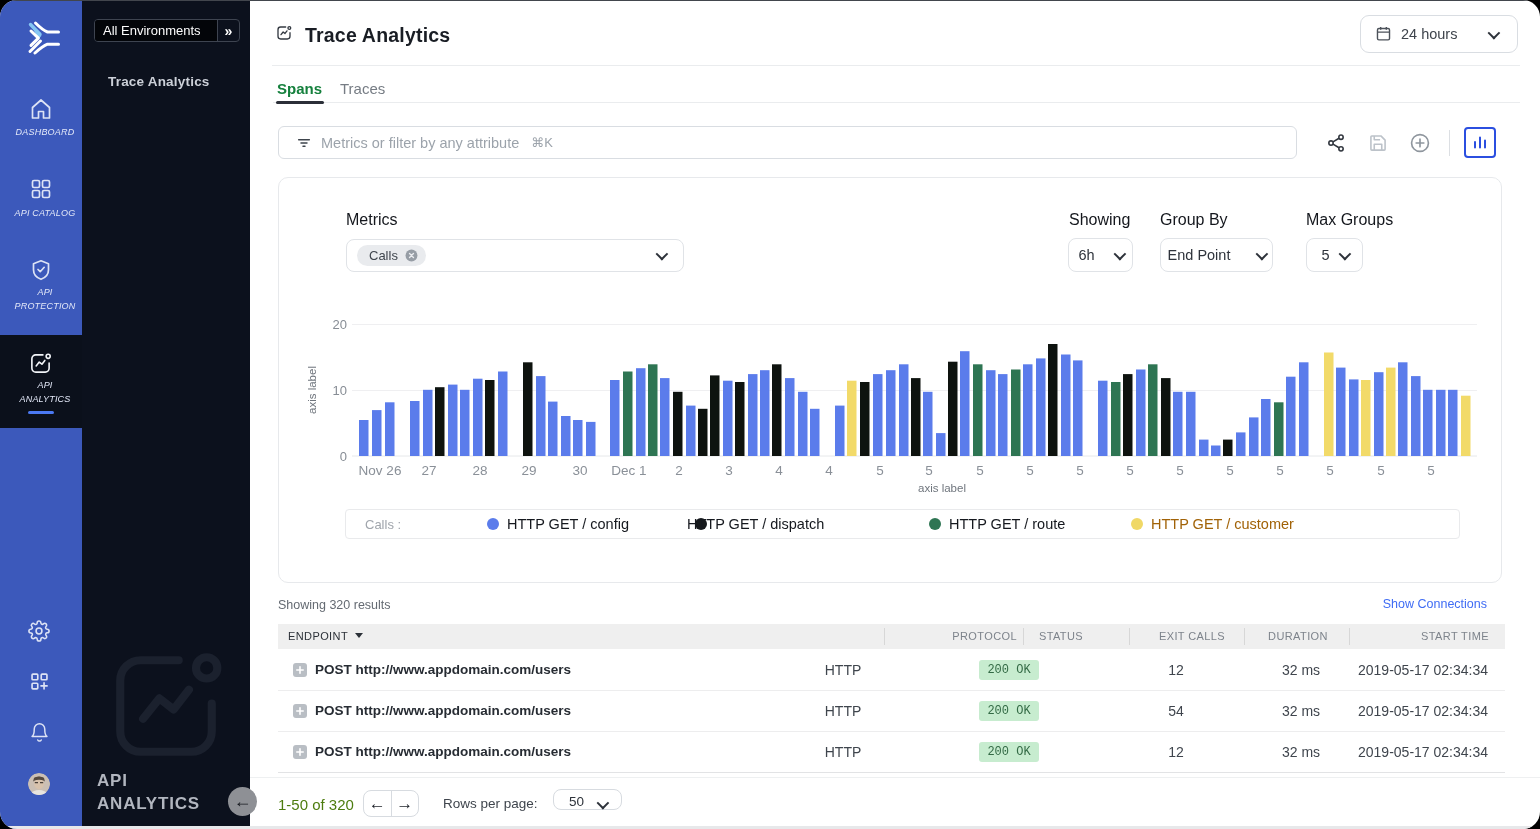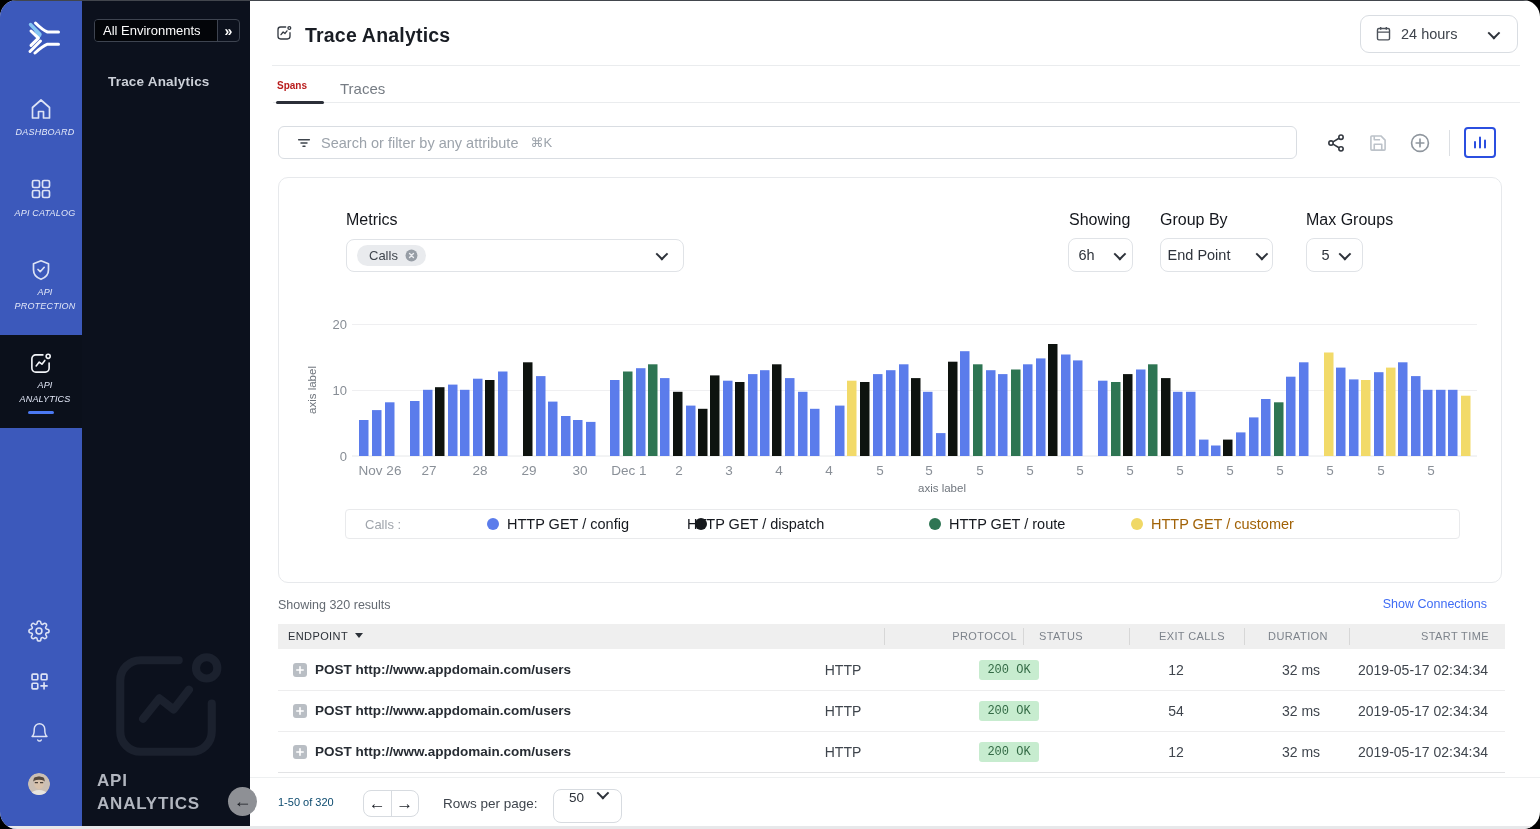--- a/index.html
+++ b/index.html
@@ -116,30 +116,30 @@
   <svg style="margin-left:14px;margin-top:-1px" width="17" height="17" viewBox="0 0 24 24" fill="none" stroke="#4c525a" stroke-width="2">
         <rect x="3.5" y="5" width="17" height="16" rx="2"></rect>
         <path d="M3.5 10h17M8 2.8v4M16 2.8v4"></path>
       </svg>
   <span style="margin-left:9px;font-size:14.5px;color:#3e444c">24 hours</span>
   <span class="chev" style="margin-left:31px"></span>
 </div>
 
 <div class="abs" style="left:272px;top:65px;width:1248px;height:1px;background:#eaecee"></div>
 
-<div class="abs" style="left:277px;top:80px;font-size:10px;font-weight:bold;color:#b91c1c">Spans</div>
+<div class="abs" style="left:277px;top:80px;font-size:15px;font-weight:bold;color:#15803d">Spans</div>
 <div class="abs" style="left:340px;top:80px;font-size:15px;color:#767c84">Traces</div>
 <div class="abs" style="left:273px;top:102px;width:1247px;height:1px;background:#eaecee"></div>
 <div class="abs" style="left:276px;top:100.5px;width:48px;height:3px;border-radius:2px;background:#2b2f38"></div>
 
 <div class="abs" style="left:278px;top:126px;width:1019px;height:33px;border:1px solid #d9dde2;border-radius:6px;display:flex;align-items:center">
   <svg style="margin-left:17px" width="16" height="16" viewBox="0 0 24 24" fill="none" stroke="#3e444c" stroke-width="2.2" stroke-linecap="round">
         <path d="M4 7h16M7.5 12h9M10.5 17h3"></path>
       </svg>
-  <span style="margin-left:9px;font-size:14.5px;color:#9ca3ab">Search or filter by any attribute</span>
+  <span style="margin-left:9px;font-size:14.5px;color:#9ca3ab">Metrics or filter by any attribute</span>
   <span style="margin-left:12px;font-size:13px;color:#9ca3ab">⌘K</span>
 </div>
 
 <svg class="abs" style="left:1326px;top:133px" width="20" height="20" viewBox="0 0 24 24" fill="none" stroke="#32373f" stroke-width="1.9">
       <circle cx="18" cy="5" r="2.6"></circle>
       <circle cx="6" cy="12" r="2.6"></circle>
       <circle cx="18" cy="19" r="2.6"></circle>
       <path d="M8.4 10.7l7.2-4.4M8.4 13.3l7.2 4.4"></path>
     </svg>
 <svg class="abs" style="left:1368px;top:133px" width="20" height="20" viewBox="0 0 24 24" fill="none" stroke="#bcc2c9" stroke-width="1.9" stroke-linejoin="round">
@@ -357,23 +357,23 @@
 <div class="abs" style="left:803px;top:744px;width:80px;text-align:center;font-size:14px;color:#3f454d">HTTP</div>
 <div class="abs" style="left:979px;top:742px;width:60px;height:20px;background:#c7eccf;border-radius:3px;display:flex;align-items:center;justify-content:center;font-family:'Liberation Mono',monospace;font-size:12px;color:#336a45">200 OK</div>
 <div class="abs" style="left:1136px;top:744px;width:80px;text-align:center;font-size:14px;color:#3f454d">12</div>
 <div class="abs" style="left:1261px;top:744px;width:80px;text-align:center;font-size:14px;color:#3f454d">32 ms</div>
 <div class="abs" style="left:1338px;top:744px;width:150px;text-align:right;font-size:14px;color:#3f454d">2019-05-17 02:34:34</div>
 <div class="abs" style="left:278px;top:690px;width:1227px;height:1px;background:#ededee"></div>
 <div class="abs" style="left:278px;top:731px;width:1227px;height:1px;background:#ededee"></div>
 <div class="abs" style="left:278px;top:772px;width:1227px;height:1px;background:#e2e3e5"></div>
 <div class="abs" style="left:250px;top:777px;width:1290px;height:1px;background:#eef0f1"></div>
 
-<div class="abs" style="left:278px;top:796px;font-size:11px;color:#0c4a6e">1-50 of 320</div>
+<div class="abs" style="left:278px;top:796px;font-size:15px;color:#4d7c0f">1-50 of 320</div>
 <div class="abs" style="left:363px;top:790px;width:56px;height:27px;border:1px solid #d7dbe0;border-radius:8px;display:flex">
   <div style="flex:1;display:flex;align-items:center;justify-content:center;border-right:1px solid #d7dbe0;font-size:17px;font-weight:bold;color:#22262d">←</div>
   <div style="flex:1;display:flex;align-items:center;justify-content:center;font-size:17px;font-weight:bold;color:#22262d">→</div>
 </div>
 <div class="abs" style="left:443px;top:796px;font-size:13.5px;color:#3f454d">Rows per page:</div>
-<div class="abs" style="left:553px;top:789px;width:69px;height:34px;border:1px solid #d7dbe0;border-radius:8px;display:flex;align-items:flex-start">
+<div class="abs" style="left:553px;top:789px;width:69px;height:21px;border:1px solid #d7dbe0;border-radius:8px;display:flex;align-items:flex-end">
       <span style="margin-left:15px;font-size:13.5px;color:#2e333b">50</span>
       <span class="chev" style="margin-left:13px"></span>
     </div>
 </div>
 
 </body></html>

